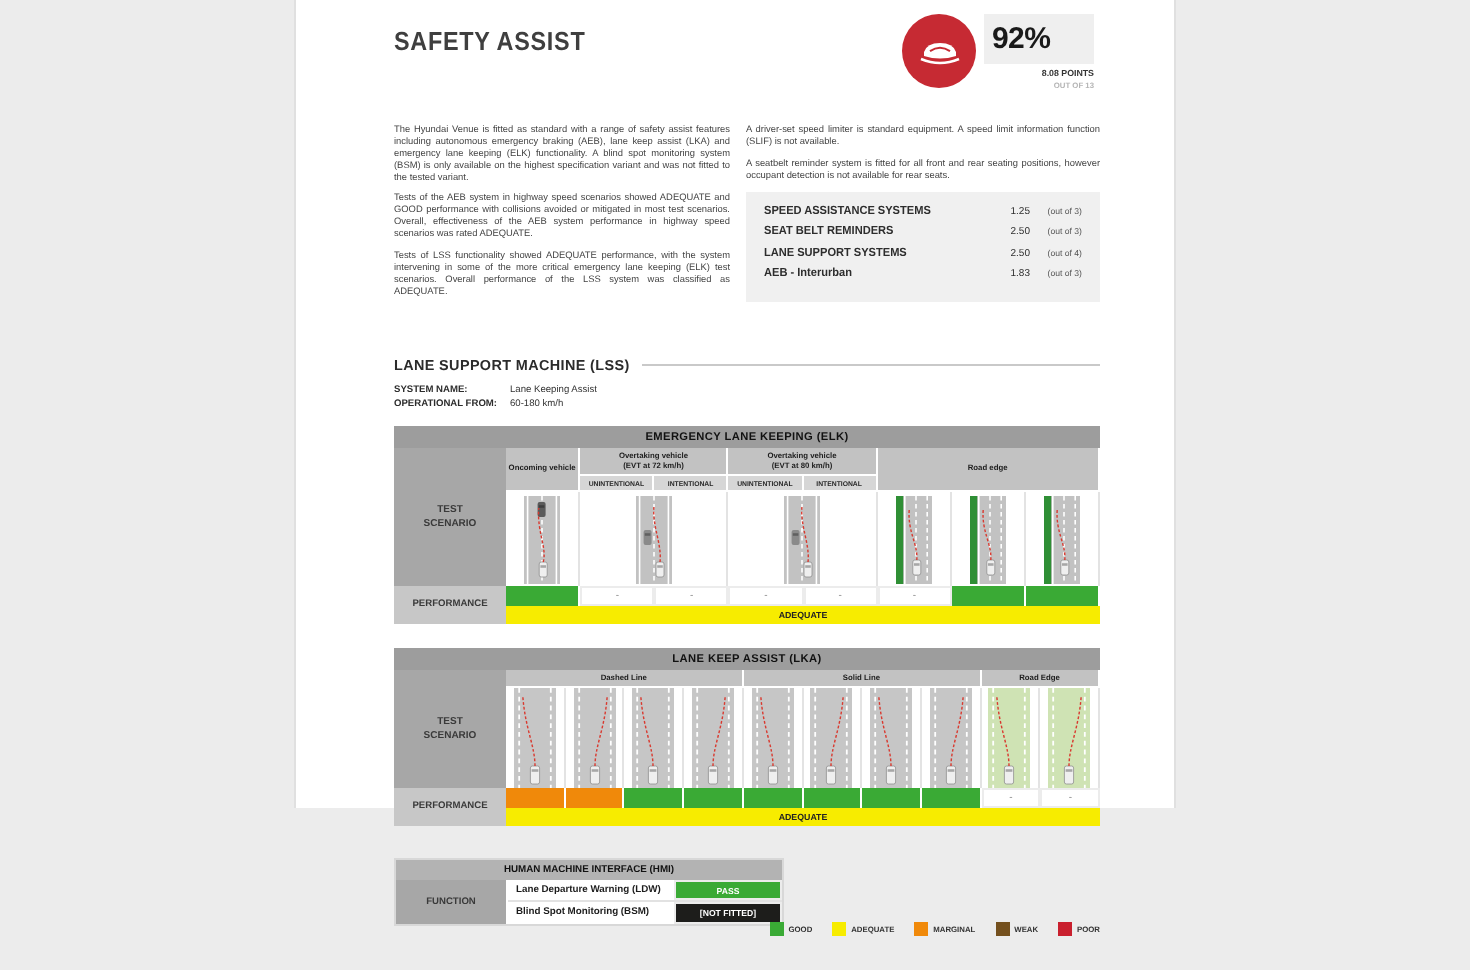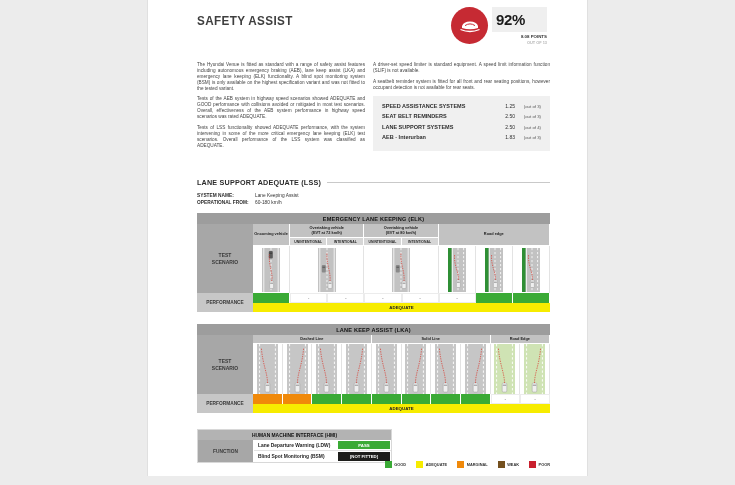--- a/index.html
+++ b/index.html
@@ -1,18 +1,18 @@
 <!DOCTYPE html>
 <html><head>
 <meta charset="utf-8">
 <style>
   * { margin:0; padding:0; box-sizing:border-box; }
   html,body { width:735px; height:485px; overflow:hidden; }
   body { background:#ececec; font-family:"Liberation Sans", sans-serif; }
-  .page { position:absolute; left:147px; top:0; width:441px; height:476px; background:#fff; border-left:1px solid #e0e0e0; border-right:1px solid #e0e0e0; }
+  .page { position:absolute; left:147px; top:0; width:441px; height:404px; background:#fff; border-left:1px solid #e0e0e0; border-right:1px solid #e0e0e0; }
 
   
   .title { position:absolute; left:49px; top:13px; font-size:13px; font-weight:bold; color:#3f3f3f; letter-spacing:.4px; transform:scaleX(.9); transform-origin:left; }
   .badge { position:absolute; left:303px; top:7px; display:flex; }
   .badge-circle { width:37px; height:37px; border-radius:50%; background:#c62a33; display:flex; align-items:center; justify-content:center; }
   .score-col { margin-left:4px; width:55px; }
   .pct-box { background:#efefef; height:25px; display:flex; align-items:center; padding-left:4px; }
   .pct { font-size:15px; font-weight:bold; color:#1a1a1a; letter-spacing:-.3px; }
   .pts { font-size:4.4px; font-weight:bold; color:#333; text-align:right; margin-top:2px; }
   .outof { font-size:3.9px; color:#b5b5b5; text-align:right; margin-top:1px; font-weight:bold; }
@@ -125,21 +125,21 @@
           <div class="score-row">
             <span class="score-label">AEB - Interurban</span>
             <span class="score-value">1.83</span>
             <span class="score-outof">(out of 3)</span>
           </div>
         </div>
     </div>
   </div>
 
   <div class="lss-head">
-    <span class="lss-head-label">LANE SUPPORT ADEQUATE (LSS)</span>
+    <span class="lss-head-label">LANE SUPPORT MACHINE (LSS)</span>
     <span class="rule"></span>
   </div>
 
   <div class="sysinfo">
     <div class="sysrow">
       <span class="syslabel">SYSTEM NAME:</span>
       <span>Lane Keeping Assist</span>
     </div>
     <div class="sysrow">
       <span class="syslabel">OPERATIONAL FROM:</span>

